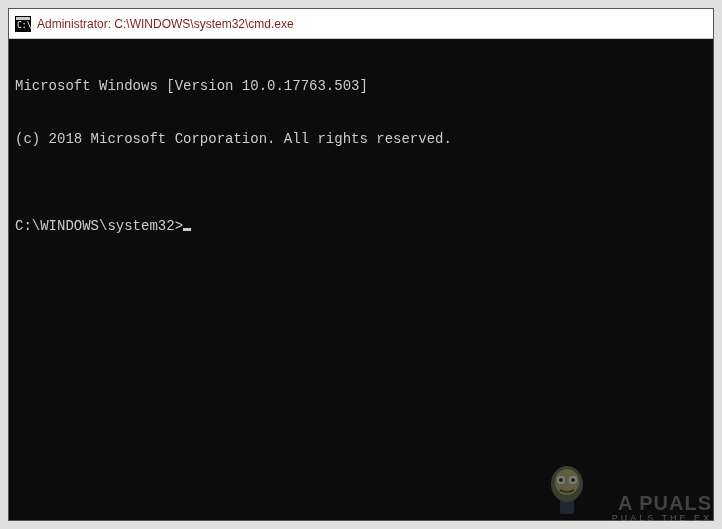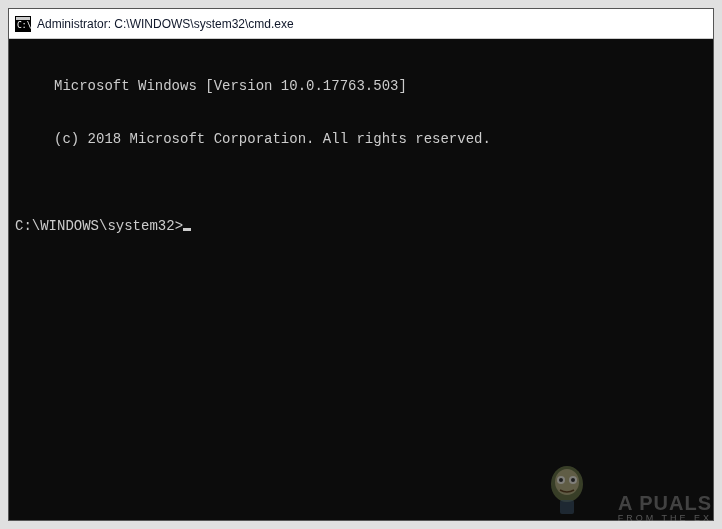--- a/index.html
+++ b/index.html
@@ -35,39 +35,38 @@
       padding: 0 6px;
       gap: 6px;
     }
     .titlebar-icon {
       width: 16px;
       height: 16px;
       flex-shrink: 0;
     }
     .titlebar-title {
       font-size: 12px;
-      color: #0f172a;
+      color: #7f1d1d;
       white-space: nowrap;
       overflow: hidden;
     }
     .terminal {
       flex: 1;
       background: #0c0c0c;
       color: #cccccc;
       font-family: "Consolas", "Courier New", monospace;
       font-size: 14px;
       line-height: 1.25;
       padding: 4px 6px;
       white-space: pre;
       overflow: hidden;
       position: relative;
     }
     .terminal-line {
       display: block;
-      margin-left: 39px;
     }
     .prompt-line {
       display: flex;
       align-items: baseline;
       text-align: right;
     }
     .cursor {
       display: inline-block;
       width: 8px;
       height: 3px;
@@ -141,14 +140,14 @@
     <circle cx="31" cy="16" r="4" fill="#fff" opacity="0.8"></circle>
     <circle cx="19" cy="16" r="2" fill="#333"></circle>
     <circle cx="31" cy="16" r="2" fill="#333"></circle>
     <path d="M 18 26 Q 25 30 32 26" stroke="#5a3d1a" stroke-width="1.5" fill="none"></path>
     <rect x="18" y="36" width="14" height="14" fill="#4a6b8a" opacity="0.6" rx="2"></rect>
   </svg>
 </div>
 
 <div class="watermark">
   <div class="watermark-main">A  PUALS</div>
-  <div class="watermark-sub">FROM THE EX</div>
+  <div class="watermark-sub">PUALS THE EX</div>
 </div>
 
 </body></html>

